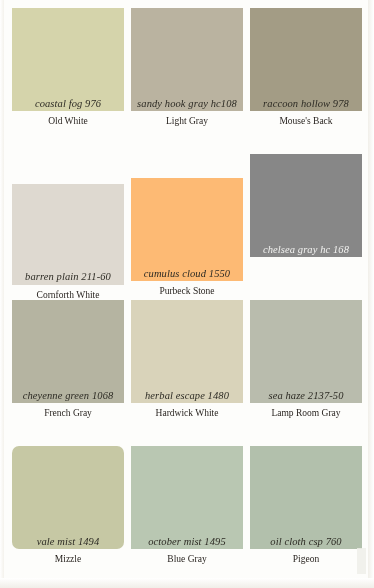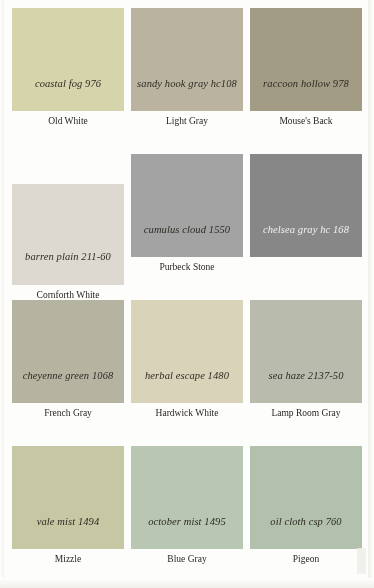--- a/index.html
+++ b/index.html
@@ -62,21 +62,21 @@
     box-sizing: border-box;
   }
   .swatch-code {
     width: 100%;
     text-align: center;
     font-family: "Liberation Serif", serif;
     font-style: italic;
     font-size: 10.5px;
     letter-spacing: 0.1px;
     color: #2d2b24;
-    padding-bottom: 22px;
+    padding-bottom: 2px;
     line-height: 1;
     white-space: nowrap;
     overflow: hidden;
   }
   .swatch-code.on-dark {
     color: #f2f2f0;
   }
   .caption {
     text-align: center;
     font-family: "Liberation Serif", serif;
@@ -132,21 +132,21 @@
         </div>
         <div class="caption">Mouse's Back</div>
       </div>
       <div class="cell">
         <div class="swatch" style="background: rgb(222, 217, 208); margin-top: 30px;">
           <div class="swatch-code">barren plain 211-60</div>
         </div>
         <div class="caption">Cornforth White</div>
       </div>
       <div class="cell">
-        <div class="swatch" style="background: #a3a3a3;">
+        <div class="swatch" style="background: #fdba74; margin-top: 24px;">
           <div class="swatch-code">cumulus cloud 1550</div>
         </div>
         <div class="caption">Purbeck Stone</div>
       </div>
       <div class="cell">
         <div class="swatch" style="background: rgb(135, 135, 135);">
           <div class="swatch-code on-dark">chelsea gray hc 168</div>
         </div>
       </div>
       <div class="cell">
@@ -161,21 +161,21 @@
         </div>
         <div class="caption">Hardwick White</div>
       </div>
       <div class="cell">
         <div class="swatch" style="background: rgb(185, 188, 173);">
           <div class="swatch-code">sea haze 2137-50</div>
         </div>
         <div class="caption">Lamp Room Gray</div>
       </div>
       <div class="cell">
-        <div class="swatch" style="background: rgb(198, 200, 164);">
+        <div class="swatch" style="background: rgb(198, 200, 164); border-radius: 7px;">
           <div class="swatch-code">vale mist 1494</div>
         </div>
         <div class="caption">Mizzle</div>
       </div>
       <div class="cell">
         <div class="swatch" style="background: rgb(185, 199, 178);">
           <div class="swatch-code">october mist 1495</div>
         </div>
         <div class="caption">Blue Gray</div>
       </div>

